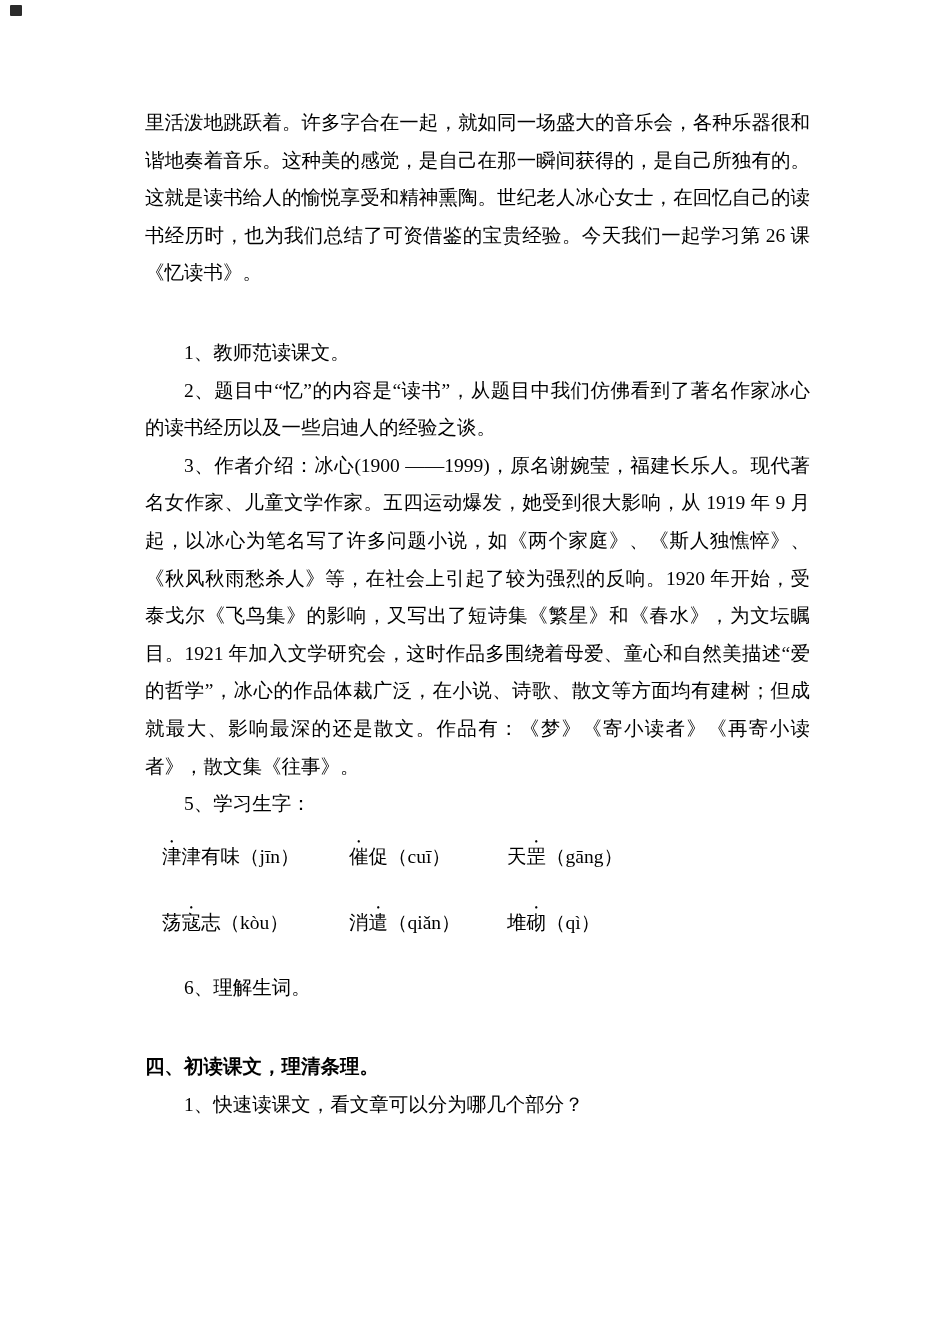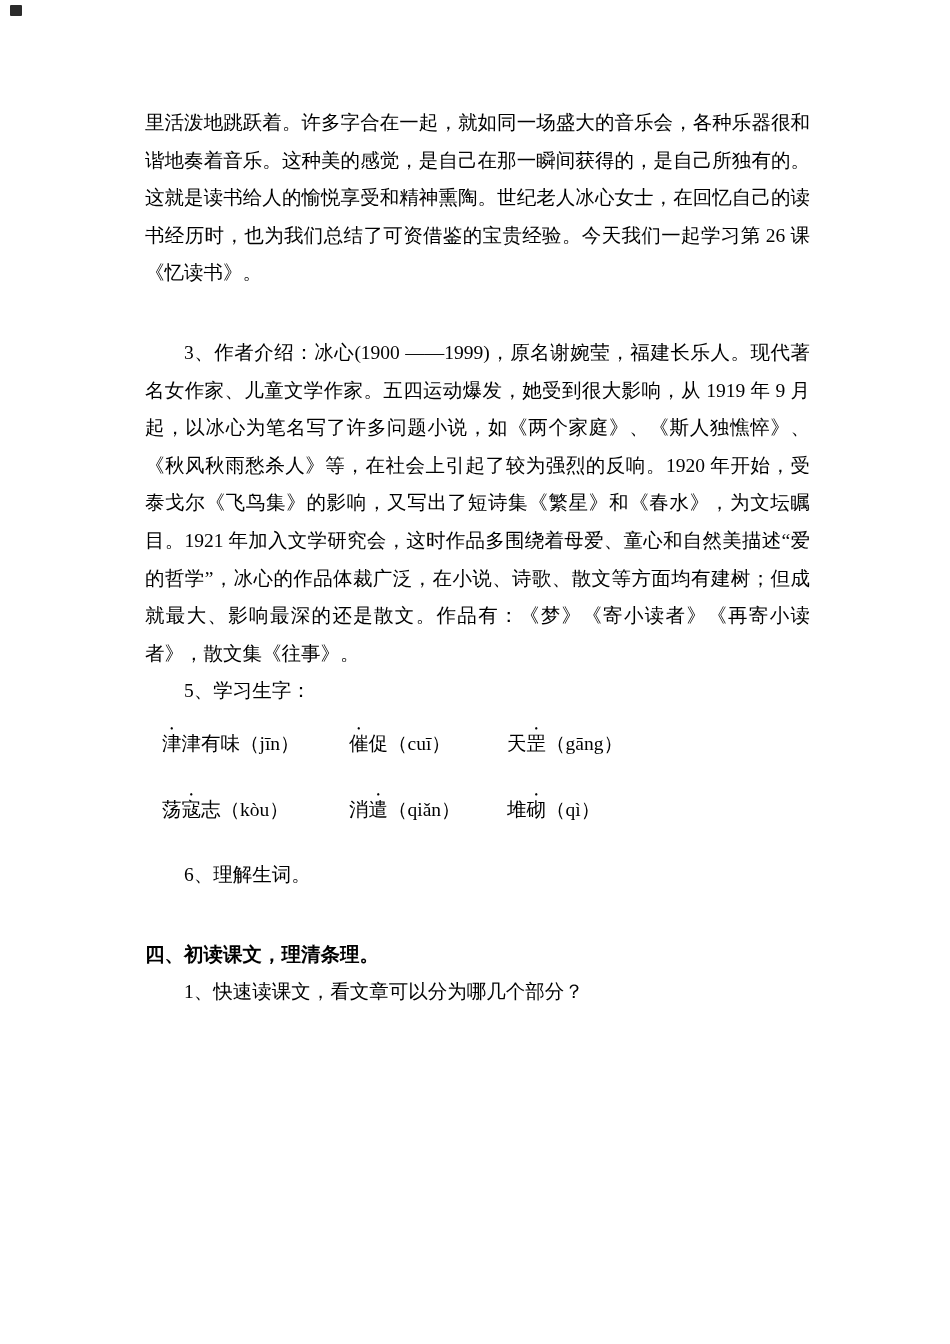--- a/index.html
+++ b/index.html
@@ -62,20 +62,22 @@
   }
 </style>
 </head>
 <body>
 
 <div class="page">
   <div class="corner-mark"></div>
   <div class="doc-body">
       <p class="body">里活泼地跳跃着。许多字合在一起，就如同一场盛大的音乐会，各种乐器很和谐地奏着音乐。这种美的感觉，是自己在那一瞬间获得的，是自己所独有的。这就是读书给人的愉悦享受和精神熏陶。世纪老人冰心女士，在回忆自己的读书经历时，也为我们总结了可资借鉴的宝贵经验。今天我们一起学习第 26 课《忆读书》。</p>
       <div class="gap"></div>
+      <p class="body indent">1、教师范读课文。</p>
+      <p class="body indent">2、题目中“忆”的内容是“读书”，从题目中我们仿佛看到了著名作家冰心的读书经历以及一些启迪人的经验之谈。</p>
       <p class="body indent">3、作者介绍：冰心(1900 ——1999)，原名谢婉莹，福建长乐人。现代著名女作家、儿童文学作家。五四运动爆发，她受到很大影响，从 1919 年 9 月起，以冰心为笔名写了许多问题小说，如《两个家庭》、《斯人独憔悴》、《秋风秋雨愁杀人》等，在社会上引起了较为强烈的反响。1920 年开始，受泰戈尔《飞鸟集》的影响，又写出了短诗集《繁星》和《春水》，为文坛瞩目。1921 年加入文学研究会，这时作品多围绕着母爱、童心和自然美描述“爱的哲学”，冰心的作品体裁广泛，在小说、诗歌、散文等方面均有建树；但成就最大、影响最深的还是散文。作品有：《梦》《寄小读者》《再寄小读者》，散文集《往事》。</p>
       <p class="body indent">5、学习生字：</p>
       <div class="vocab-row">
         <span class="vocab-item"><ruby>津<rt>•</rt></ruby>津有味（jīn）</span>
         <span class="vocab-item"><ruby>催<rt>•</rt></ruby>促（cuī）</span>
         <span class="vocab-item">天<ruby>罡<rt>•</rt></ruby>（gāng）</span>
       </div>
       <div class="vocab-row">
         <span class="vocab-item">荡<ruby>寇<rt>•</rt></ruby>志（kòu）</span>
         <span class="vocab-item">消<ruby>遣<rt>•</rt></ruby>（qiǎn）</span>

